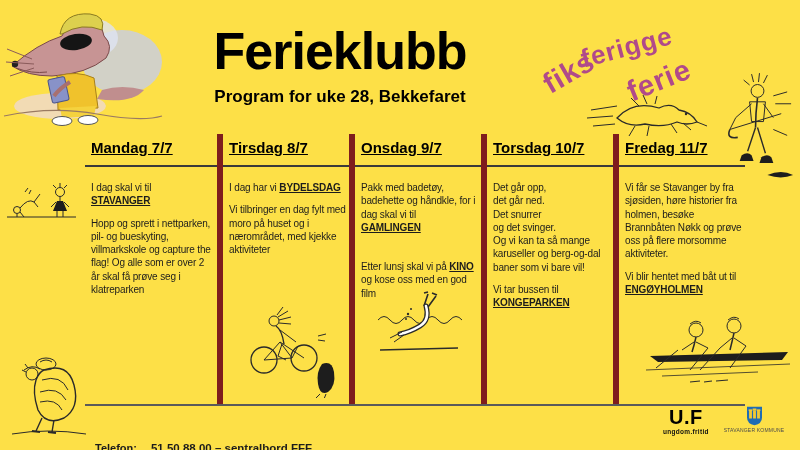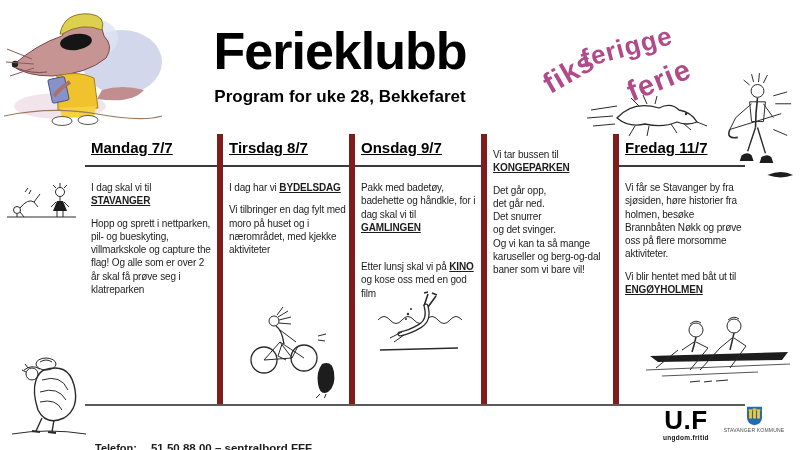--- a/index.html
+++ b/index.html
@@ -1,18 +1,18 @@
 <!DOCTYPE html>
 <html><head>
 <meta charset="utf-8">
 <style>
   * { margin:0; padding:0; box-sizing:border-box; }
   html,body { background:#e9e9e9; }
   .page {
-    position:relative; width:800px; height:450px; background:#ffffff;
+    position:relative; width:800px; height:450px; background:#fde047;
     overflow:hidden; font-family:"Liberation Sans", sans-serif; color:#1c1c1c;
   }
   
   .title-wrap { position:absolute; left:158px; top:24px; width:364px; text-align:center; }
   .title { font-size:52px; font-weight:bold; letter-spacing:-1px; line-height:1.04; color:#000; }
   .subtitle { font-size:17px; font-weight:bold; margin-top:9px; color:#000; }
   .fox { position:absolute; left:2px; top:4px; width:165px; height:125px; }
   
   .fff-logo { position:absolute; left:540px; top:28px; width:172px; height:88px; }
   .fff-word { position:absolute; font-weight:bold; font-size:29px; letter-spacing:1px; }
@@ -38,21 +38,21 @@
   }
   .day-body { padding:0 3px 0 6px;margin-top:14px; }
   .day-para { font-size:10px; line-height:1.33; letter-spacing:-0.15px; margin-top:9px; }
   .hl { font-weight:bold; text-decoration:underline; }
   
   .bottom-rule { position:absolute; left:85px; top:404px; width:660px; height:2px; background:#5a5a5a; }
   .phone { position:absolute; left:95px; top:410px; display:flex; align-items:baseline; }
   .phone-label { font-size:11px; font-weight:bold; }
   .phone-value { font-size:11.5px; font-weight:bold; margin-left:14px;margin-top:32px; }
   .uf { position:absolute; left:663px; top:407px; text-align:center; }
-  .uf-main { font-size:26px; font-weight:900; letter-spacing:0.5px; line-height:1; color:#000; }
+  .uf-main { font-size:20px; font-weight:900; letter-spacing:0.5px; line-height:1; color:#000; }
   .uf-sub { font-size:6.5px; font-weight:bold; letter-spacing:0.3px; margin-top:1px; color:#111; }
   .kommune { position:absolute; left:720px; top:406px; width:68px; text-align:center; }
   .km-text { font-size:5px; color:#4a4a4a; letter-spacing:0.2px; margin-top:1px; white-space:nowrap; }
   svg { display:block; }
 </style>
 </head>
 <body>
 
 <div class="page">
 
@@ -191,23 +191,24 @@
         </div>
       </div>
       <div class="day-col">
         <div class="day-header">Onsdag 9/7</div>
         <div class="day-body">
           <p class="day-para"><span>Pakk med badetøy, badehette og håndkle, for i dag skal vi til </span><span class="hl">GAMLINGEN</span></p>
           <p class="day-para" style="margin-top: 26px;"><span>Etter lunsj skal vi på </span><span class="hl">KINO</span><span> og kose oss med en god film</span></p>
         </div>
       </div>
       <div class="day-col">
-        <div class="day-body">
+        <div class="day-header">Torsdag 10/7</div>
+        <div class="day-body">
+          <p class="day-para"><span>Det går opp,</span><br><span>det går ned.</span><br><span>Det snurrer</span><br><span>og det svinger.</span><br><span>Og vi kan ta så mange karuseller og berg-og-dal baner som vi bare vil!</span></p>
           <p class="day-para"><span>Vi tar bussen til</span><br><span class="hl">KONGEPARKEN</span></p>
-          <p class="day-para"><span>Det går opp,</span><br><span>det går ned.</span><br><span>Det snurrer</span><br><span>og det svinger.</span><br><span>Og vi kan ta så mange karuseller og berg-og-dal baner som vi bare vil!</span></p>
         </div>
       </div>
       <div class="day-col">
         <div class="day-header">Fredag 11/7</div>
         <div class="day-body">
           <p class="day-para"><span>Vi får se Stavanger by fra sjøsiden, høre historier fra holmen, besøke Brannbåten Nøkk og prøve oss på flere morsomme aktiviteter.</span></p>
           <p class="day-para"><span>Vi blir hentet med båt ut til</span><br><span class="hl">ENGØYHOLMEN</span></p>
         </div>
       </div>
     </div>

